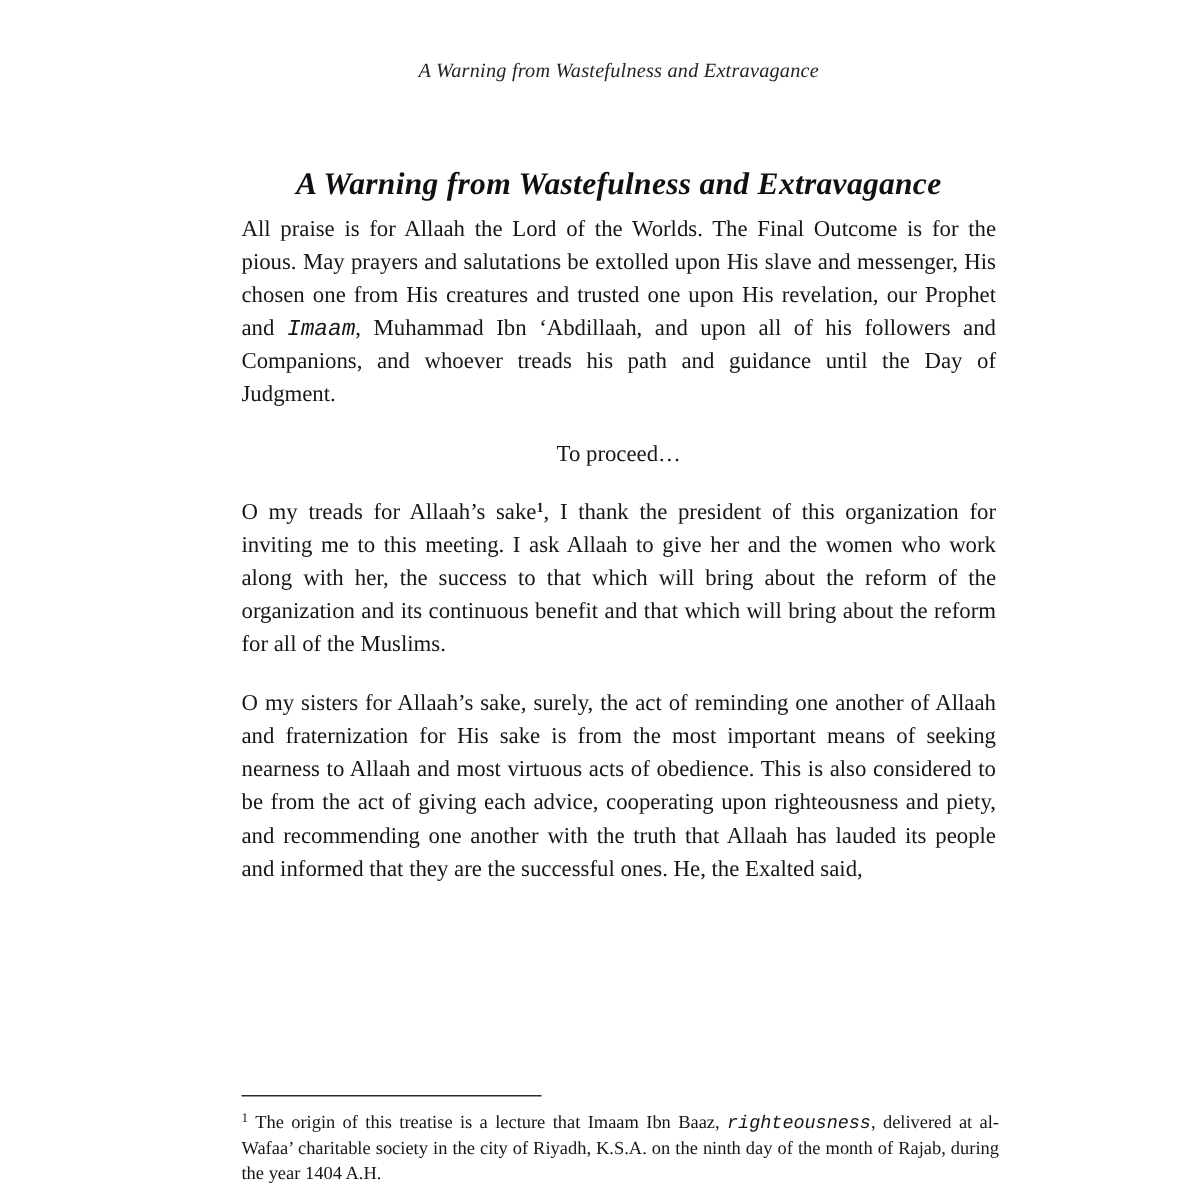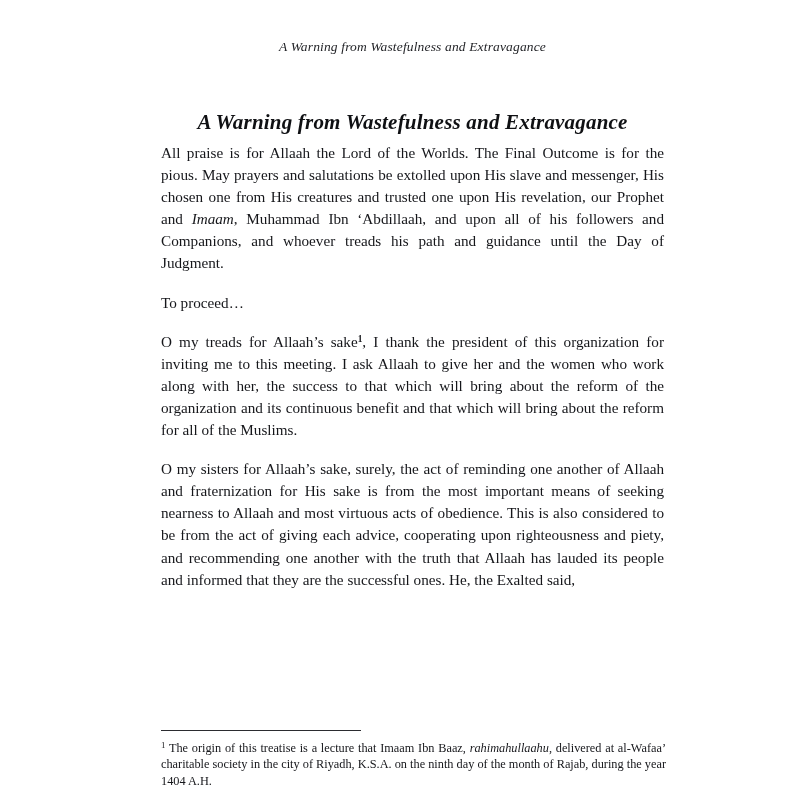--- a/index.html
+++ b/index.html
@@ -65,24 +65,24 @@
     font-size: 15.2px;
     line-height: 22.1px;
     text-align: justify;
     text-justify: inter-word;
     color: #15161a;
     hyphens: none;
   }
   .para:last-child { margin-bottom: 4px; }
 
   .para.no-justify {
-    text-align: left;
+    text-align: center;
   }
 
-  .ital { font-style: italic; }
+  .ital { font-style: italic; font-family: Liberation Mono, monospace; }
 
   sup.fn-ref {
     font-size: 0.62em;
     vertical-align: 0.52em;
     line-height: 0;
     font-weight: bold;
   }
 
   
   .footnote-block {
@@ -140,17 +140,17 @@
 
     <p class="para">
       <span>O my sisters for Allaah’s sake, surely, the act of reminding one another of Allaah and fraternization for His sake is from the most important means of seeking nearness to Allaah and most virtuous acts of obedience.  This is also considered to be from the act of giving each advice, cooperating upon righteousness and piety, and recommending one another with the truth that Allaah has lauded its people and informed that they are the successful ones. He, the Exalted said,</span>
     </p>
 
   </div>
 
   <div class="footnote-block">
     <hr class="footnote-rule">
     <p class="footnote-text">
-      <sup class="fn-mark">1</sup><span> The origin of this treatise is a lecture that Imaam Ibn Baaz, </span><span class="ital">rahimahullaahu</span><span>, delivered at al-Wafaa’ charitable society in the city of Riyadh, K.S.A. on the ninth day of the month of Rajab, during the year 1404 A.H.</span>
+      <sup class="fn-mark">1</sup><span> The origin of this treatise is a lecture that Imaam Ibn Baaz, </span><span class="ital">righteousness</span><span>, delivered at al-Wafaa’ charitable society in the city of Riyadh, K.S.A. on the ninth day of the month of Rajab, during the year 1404 A.H.</span>
     </p>
   </div>
 
 </div>
 
 </body></html>

